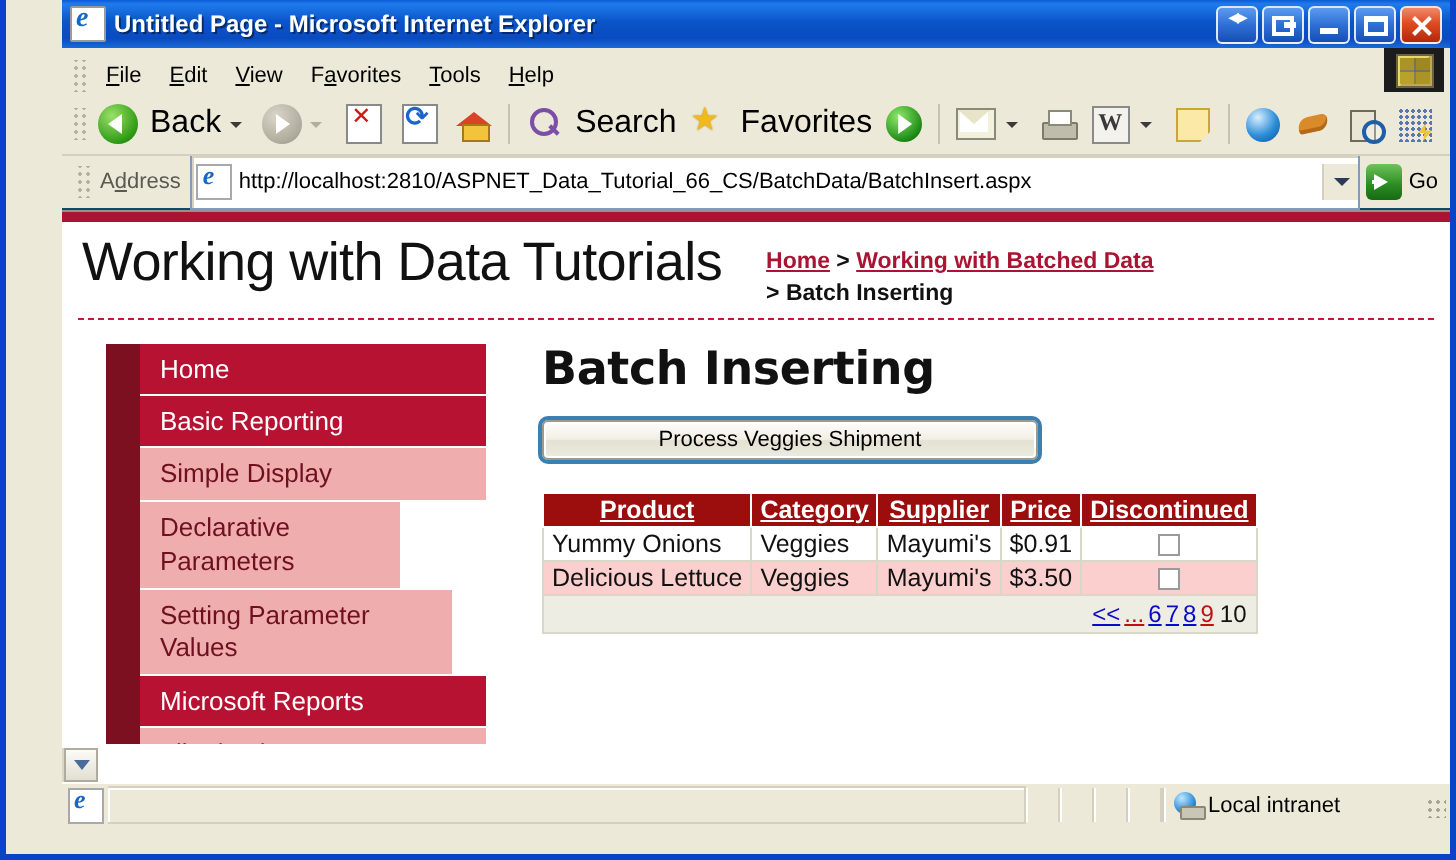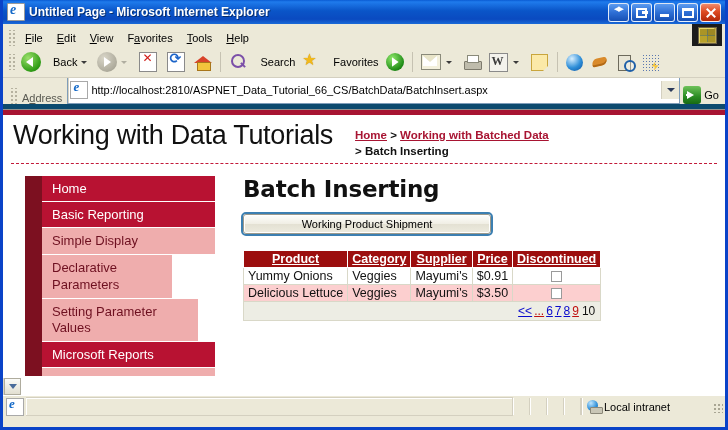--- a/index.html
+++ b/index.html
@@ -8,20 +8,21 @@
     font-family:"Liberation Sans","DejaVu Sans",sans-serif;
     font-size:11px;background:#0A246A;
   }
   
   #window{
     position:absolute;left:0;top:0;width:728px;height:430px;
     box-sizing:border-box;
     border-left:3px solid #0A43C8;border-right:3px solid #0A43C8;
     border-bottom:3px solid #0A43C8;border-top:0;
     background:#ECE9D8;
+    padding-left:28px;
   }
   
   #titlebar{
     height:24px;box-sizing:border-box;
     background:linear-gradient(180deg,#0A5BD3 0%,#1F7BEC 8%,#0A55C8 45%,#0A4AC0 80%,#1A6AD8 100%);
     display:flex;align-items:center;padding:0 2px 0 4px;color:#fff;
   }
   #titlebar .ie-ico{
     width:16px;height:16px;margin-right:4px;flex:none;position:relative;
     background:#fff;border:1px solid #9a9a9a;border-radius:1px;
@@ -85,21 +86,21 @@
       linear-gradient(0deg,#D9CB66 0 46%,#8FA7C9 46% 54%,#C8BA5F 54% 100%);
     background-blend-mode:multiply;
   }
 
   
   #toolbar{
     height:30px;background:#ECE9D8;display:flex;align-items:center;
     border-bottom:1px solid #D4D0C0;position:relative;
   }
   .tbtn{display:flex;align-items:center;height:24px;padding:0 3px;cursor:default;}
-  .tbtn .lbl{font-size:11px;margin-left:12px;color:#000;}
+  .tbtn .lbl{font-size:16px;margin-left:6px;color:#000;}
   .ico{width:20px;height:20px;position:relative;flex:none;}
   .caret{width:0;height:0;border-left:3px solid transparent;border-right:3px solid transparent;
     border-top:3px solid #3b3b3b;margin:0 4px;}
   .caret.dis{border-top-color:#b0aea0;}
   .tsep{width:1px;height:20px;background:#C6C2B2;margin:0 4px;}
 
   
   .circ{width:20px;height:20px;border-radius:50%;position:relative;}
   .circ.green{background:radial-gradient(circle at 35% 30%,#9BE06A,#2E9B15 70%,#1E6A0C);}
   .circ.grey{background:radial-gradient(circle at 35% 30%,#D9D6C8,#AEAB9C 70%,#8D8A7C);}
@@ -160,22 +161,22 @@
     background:#E9E6D6;border:1px solid #6d6a5c;}
   .research:after{content:"";position:absolute;left:7px;top:6px;width:8px;height:8px;
     border:2px solid #1E5FA8;border-radius:50%;background:rgba(255,255,255,.3);}
   .encod{width:17px;height:17px;margin:1px;
     background-image:radial-gradient(circle,#5a77b0 .8px,transparent .9px);
     background-size:3px 3px;position:relative;}
   .encod:after{content:"";position:absolute;right:0;bottom:0;width:7px;height:9px;
     background:#F2C43C;clip-path:polygon(55% 0,0 55%,45% 55%,35% 100%,100% 42%,50% 42%);}
 
   
-  #addrbar{height:26px;background:#ECE9D8;display:flex;align-items:flex-end;
-    border-bottom:5px solid #0c4a6e;padding:0 2px;}
+  #addrbar{height:26px;background:#ECE9D8;display:flex;align-items:center;
+    border-bottom:1px solid #0c4a6e;padding:0 2px;}
   #addr-label{font-size:11px;color:#5a5a52;margin:0 5px 0 2px;}
   #addr-label u{text-decoration:underline;}
   #addr-input{
     flex:1;height:28px;background:#fff;border:1px solid #7F9DB9;
     box-sizing:border-box;display:flex;align-items:center;
     box-shadow:inset 1px 1px 0 #d6d2c2;
   }
   #addr-input .page-ico{
     width:16px;height:16px;margin:0 3px 0 2px;flex:none;position:relative;
     background:#fff;border:1px solid #a9a9a9;
@@ -493,21 +494,21 @@
           </div>
           <div class="s-sub" style="height:8px;overflow:hidden">
             <div class="s-tab"></div>
             <div class="s-main s-lvl2">Filtering by Drop-D</div>
           </div>
         </div>
 
         <div id="main">
           <h1 id="h1">Batch Inserting</h1>
 
-          <div id="process-btn">Working Product Shipment</div>
+          <div id="process-btn">Process Veggies Shipment</div>
 
           <table id="grid">
             <thead>
               <tr>
                 <th><span>Product</span></th>
                 <th><span>Category</span></th>
                 <th><span>Supplier</span></th>
                 <th><span>Price</span></th>
                 <th><span>Discontinued</span></th>
               </tr>

